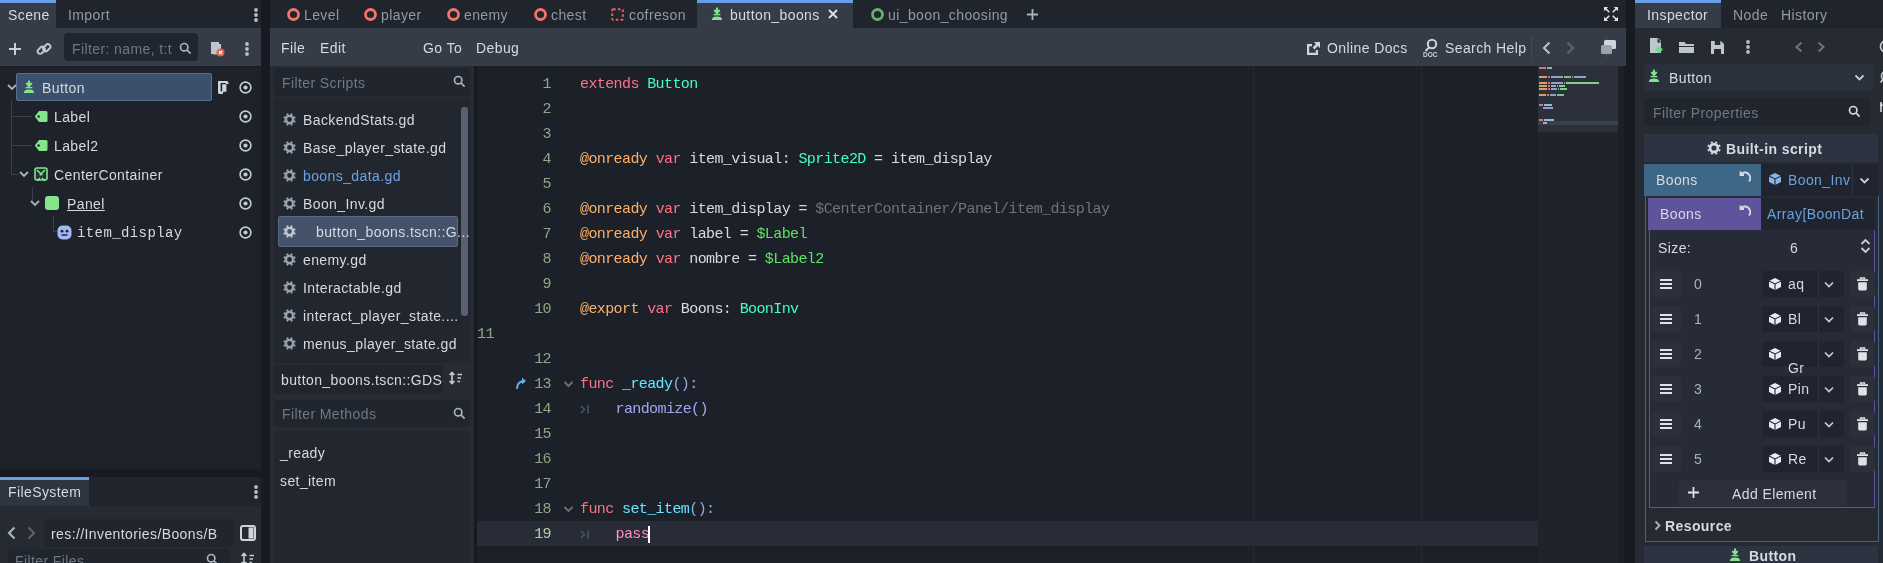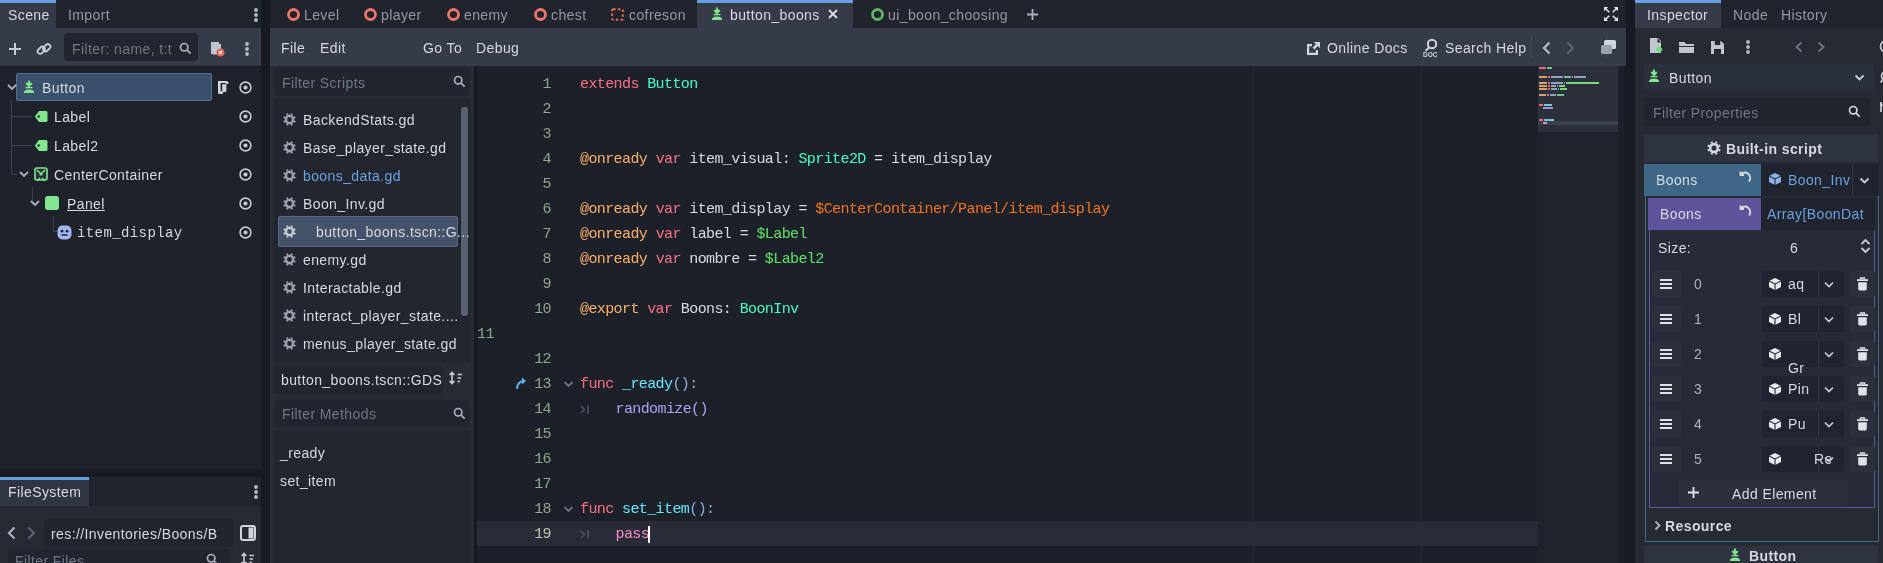--- a/index.html
+++ b/index.html
@@ -403,21 +403,21 @@
       <svg class="abs" style="left:24px;top:453px" width="14" height="12" viewBox="0 0 14 12">
         <path d="M1 2h12M1 6h12M1 10h12" stroke="#dfe3e7" stroke-width="1.8"></path>
       </svg>
       <div class="abs txt" style="left:59px;top:451px;color:#aab2bc;">5</div>
       <div class="abs" style="left:127px;top:446px;width:82px;height:26px;background:#20242e;border-radius:3px;"></div>
       <div class="abs" style="left:183px;top:446px;width:1px;height:26px;background:#2e3440;"></div>
       <svg class="abs cube2" style="left:133px;top:452px" width="14" height="14" viewBox="0 0 14 14">
         <path d="M7 1L13 4v6L7 13 1 10V4z" fill="#e8ecf0"></path>
         <path d="M1 4l6 3 6-3M7 7v6" stroke="#20242e" stroke-width="1.1" fill="none"></path>
       </svg>
-      <div class="abs txt" style="left:153px;top:451px;margin-left:26px;">Re</div>
+      <div class="abs txt" style="left:153px;top:451px;">Re</div>
       <svg class="abs" style="left:189px;top:456px" width="10" height="7" viewBox="0 0 10 7">
         <path d="M1 1.5l4 4 4-4" stroke="#c7cdd4" stroke-width="1.7" fill="none"></path>
       </svg>
       <div class="abs" style="left:215px;top:446px;width:25px;height:26px;background:#2b303b;border-radius:3px;"></div>
       <svg class="abs" style="left:221px;top:452px" width="13" height="14" viewBox="0 0 13 14">
         <rect x="1" y="2.2" width="11" height="1.8" fill="#dfe3e7"></rect>
         <path d="M4.5 2.2V1h4v1.2" stroke="#dfe3e7" stroke-width="1.4" fill="none"></path>
         <path d="M2.2 5.2h8.6V12a1.4 1.4 0 01-1.4 1.4H3.6A1.4 1.4 0 012.2 12z" fill="#dfe3e7"></path>
       </svg>
     </div>
@@ -717,21 +717,21 @@
     </svg>
   <div id="code">
       <div class="abs mono" style="left:207px;top:71.5px;width:74px;height:25px;line-height:25px;text-align:right;color:#90a589">1</div>
       <div class="abs mono" style="left:310px;top:71.5px;height:25px;line-height:25px;"><span style="color:#ff7085">extends</span> <span style="color:#42ffc2">Button</span></div>
       <div class="abs mono" style="left:207px;top:96.5px;width:74px;height:25px;line-height:25px;text-align:right;color:#90a589">2</div>
       <div class="abs mono" style="left:207px;top:121.5px;width:74px;height:25px;line-height:25px;text-align:right;color:#90a589">3</div>
       <div class="abs mono" style="left:207px;top:146.5px;width:74px;height:25px;line-height:25px;text-align:right;color:#90a589">4</div>
       <div class="abs mono" style="left:310px;top:146.5px;height:25px;line-height:25px;"><span style="color:#ffb066">@onready</span> <span style="color:#ff7085">var</span><span style="color:#d6dbe1"> item_visual: </span><span style="color:#42ffc2">Sprite2D</span><span style="color:#d6dbe1"> = item_display</span></div>
       <div class="abs mono" style="left:207px;top:171.5px;width:74px;height:25px;line-height:25px;text-align:right;color:#90a589">5</div>
       <div class="abs mono" style="left:207px;top:196.5px;width:74px;height:25px;line-height:25px;text-align:right;color:#90a589">6</div>
-      <div class="abs mono" style="left:310px;top:196.5px;height:25px;line-height:25px;"><span style="color:#ffb066">@onready</span> <span style="color:#ff7085">var</span><span style="color:#d6dbe1"> item_display = </span><span style="color:#f97316">$CenterContainer/Panel/item_display</span></div>
+      <div class="abs mono" style="left:310px;top:196.5px;height:25px;line-height:25px;"><span style="color:#ffb066">@onready</span> <span style="color:#ff7085">var</span><span style="color:#d6dbe1"> item_display = </span><span style="color:#737373">$CenterContainer/Panel/item_display</span></div>
       <div class="abs mono" style="left:207px;top:221.5px;width:74px;height:25px;line-height:25px;text-align:right;color:#90a589">7</div>
       <div class="abs mono" style="left:310px;top:221.5px;height:25px;line-height:25px;"><span style="color:#ffb066">@onready</span> <span style="color:#ff7085">var</span><span style="color:#d6dbe1"> label = </span><span style="color:#5ce364">$Label</span></div>
       <div class="abs mono" style="left:207px;top:246.5px;width:74px;height:25px;line-height:25px;text-align:right;color:#90a589">8</div>
       <div class="abs mono" style="left:310px;top:246.5px;height:25px;line-height:25px;"><span style="color:#ffb066">@onready</span> <span style="color:#ff7085">var</span><span style="color:#d6dbe1"> nombre = </span><span style="color:#5ce364">$Label2</span></div>
       <div class="abs mono" style="left:207px;top:271.5px;width:74px;height:25px;line-height:25px;text-align:right;color:#90a589">9</div>
       <div class="abs mono" style="left:207px;top:296.5px;width:74px;height:25px;line-height:25px;text-align:right;color:#90a589">10</div>
       <div class="abs mono" style="left:310px;top:296.5px;height:25px;line-height:25px;"><span style="color:#ffb066">@export</span> <span style="color:#ff7085">var</span><span style="color:#d6dbe1"> Boons: </span><span style="color:#42ffc2">BoonInv</span></div>
       <div class="abs mono" style="left:207px;top:321.5px;width:74px;height:25px;line-height:25px;text-align:left;color:#90a589">11</div>
       <div class="abs mono" style="left:207px;top:346.5px;width:74px;height:25px;line-height:25px;text-align:right;color:#90a589">12</div>
       <div class="abs mono" style="left:207px;top:371.5px;width:74px;height:25px;line-height:25px;text-align:right;color:#90a589">13</div>

